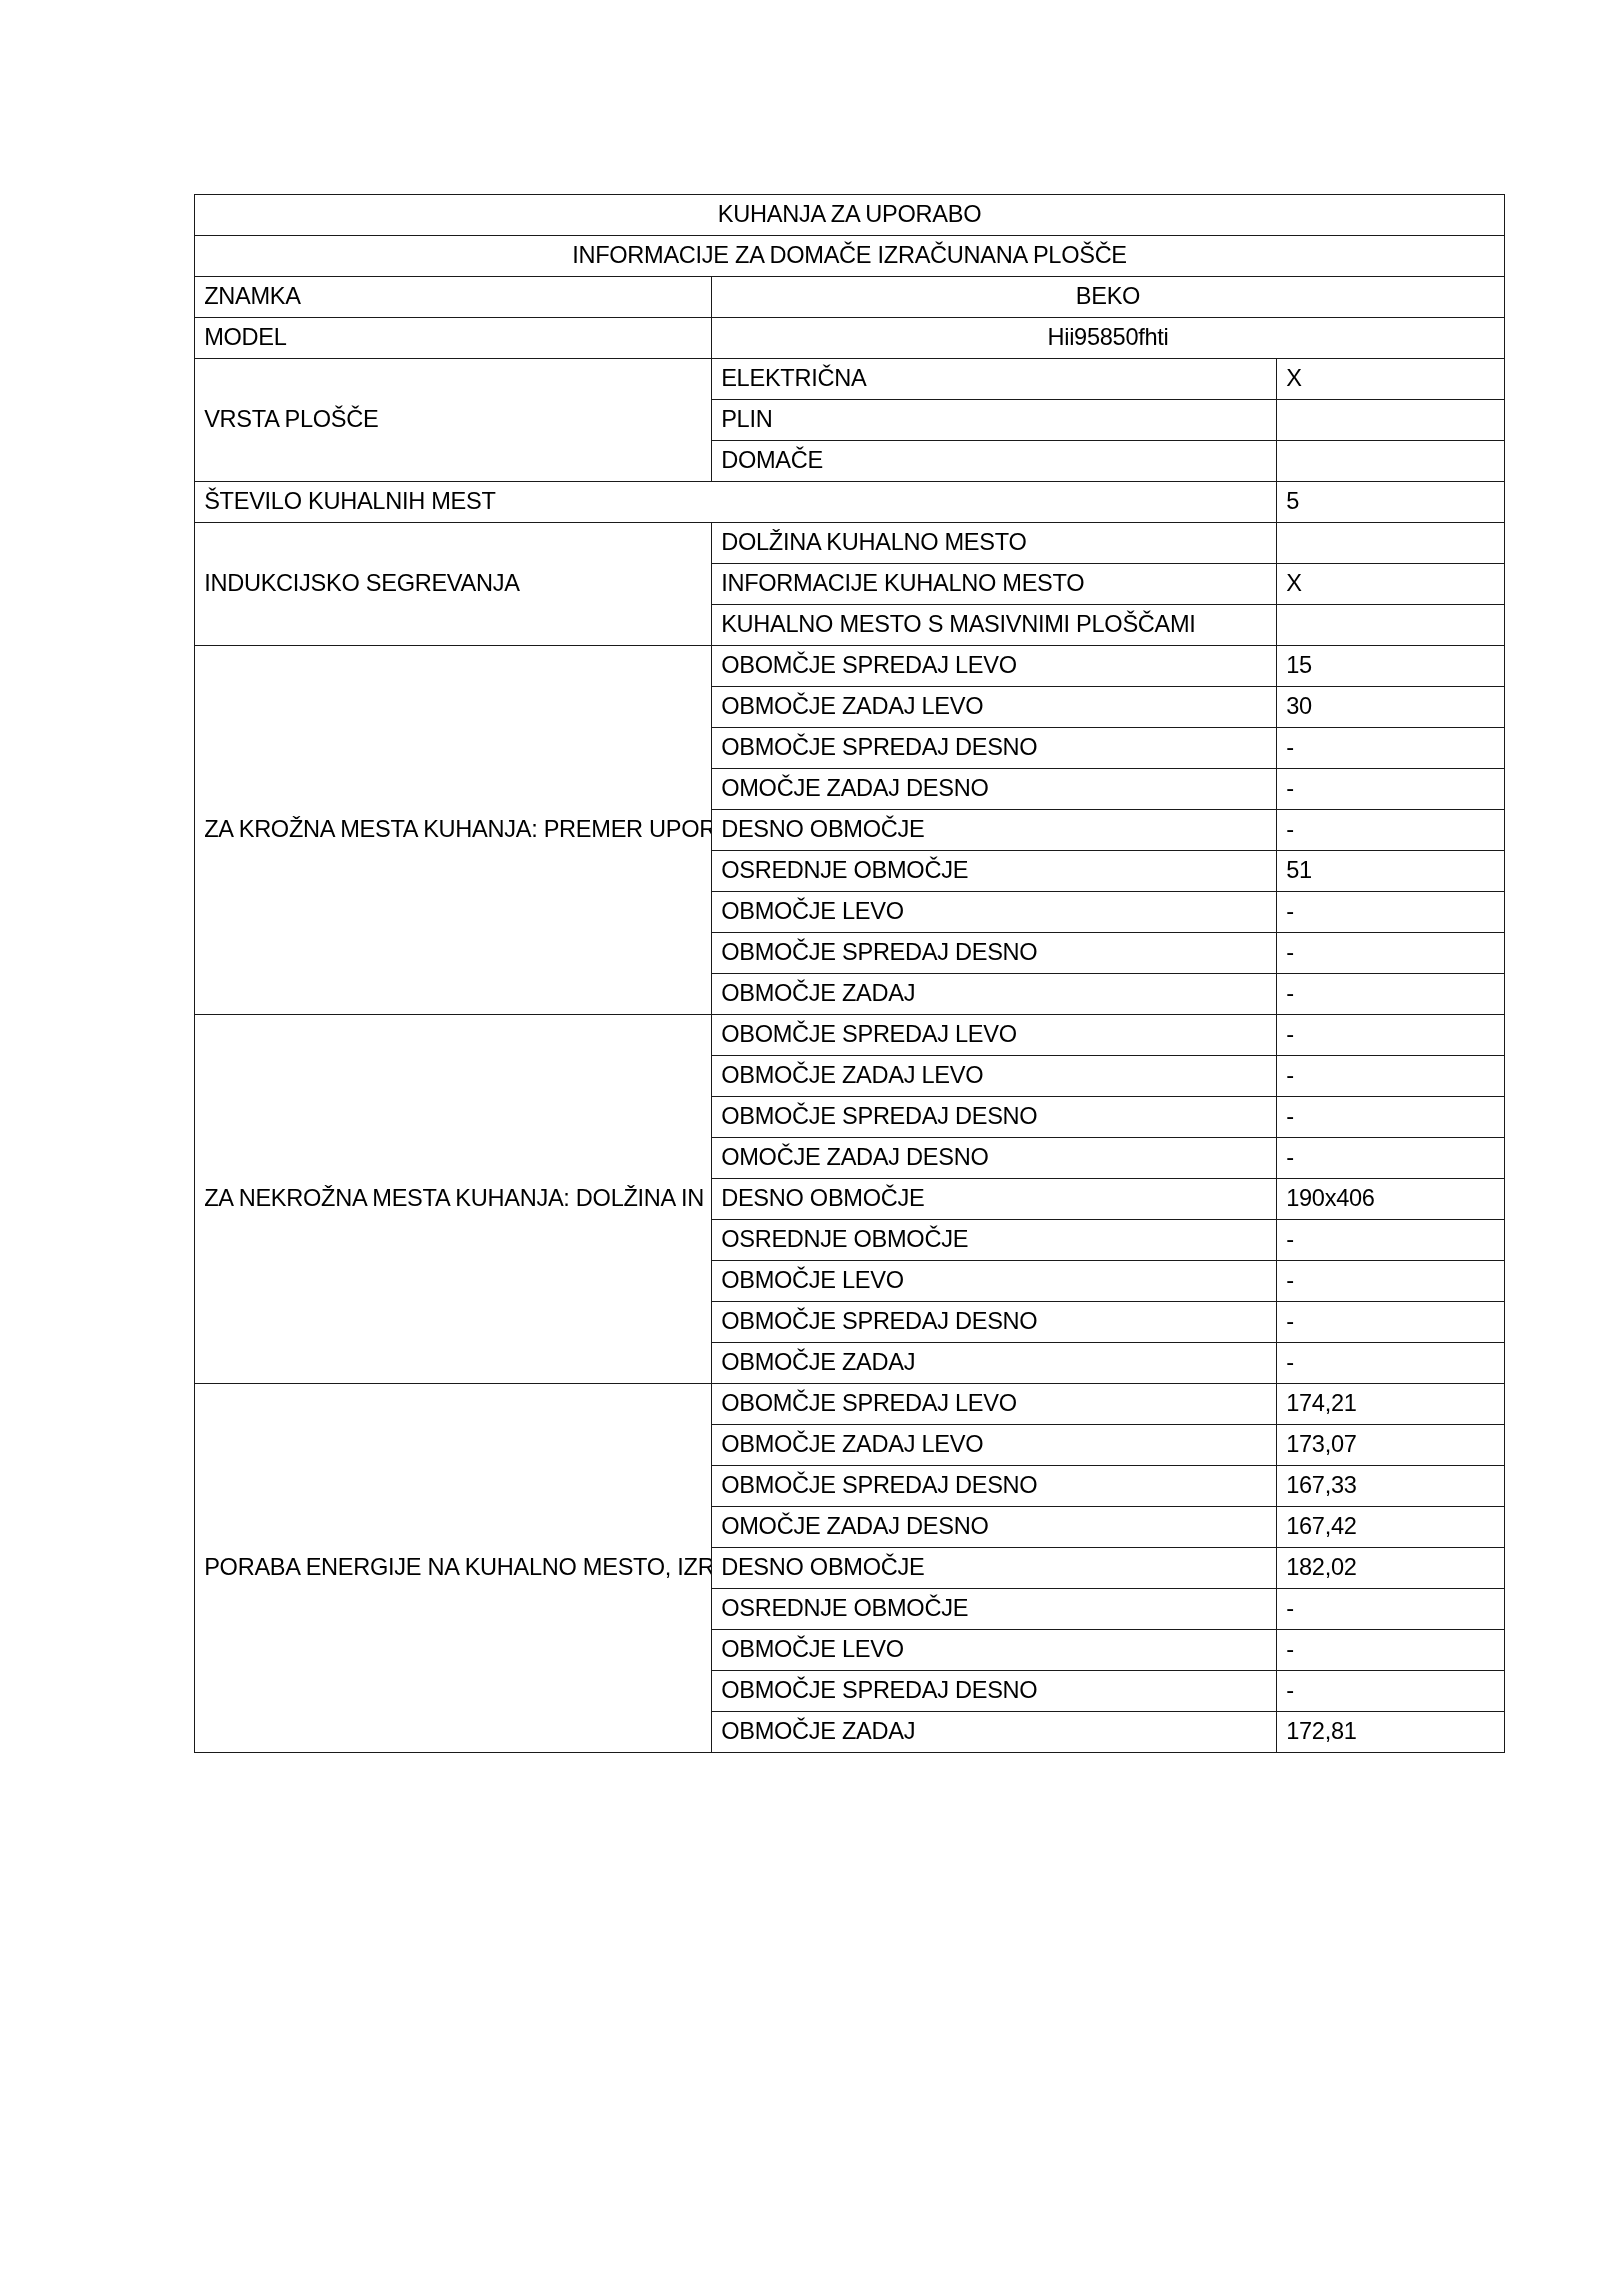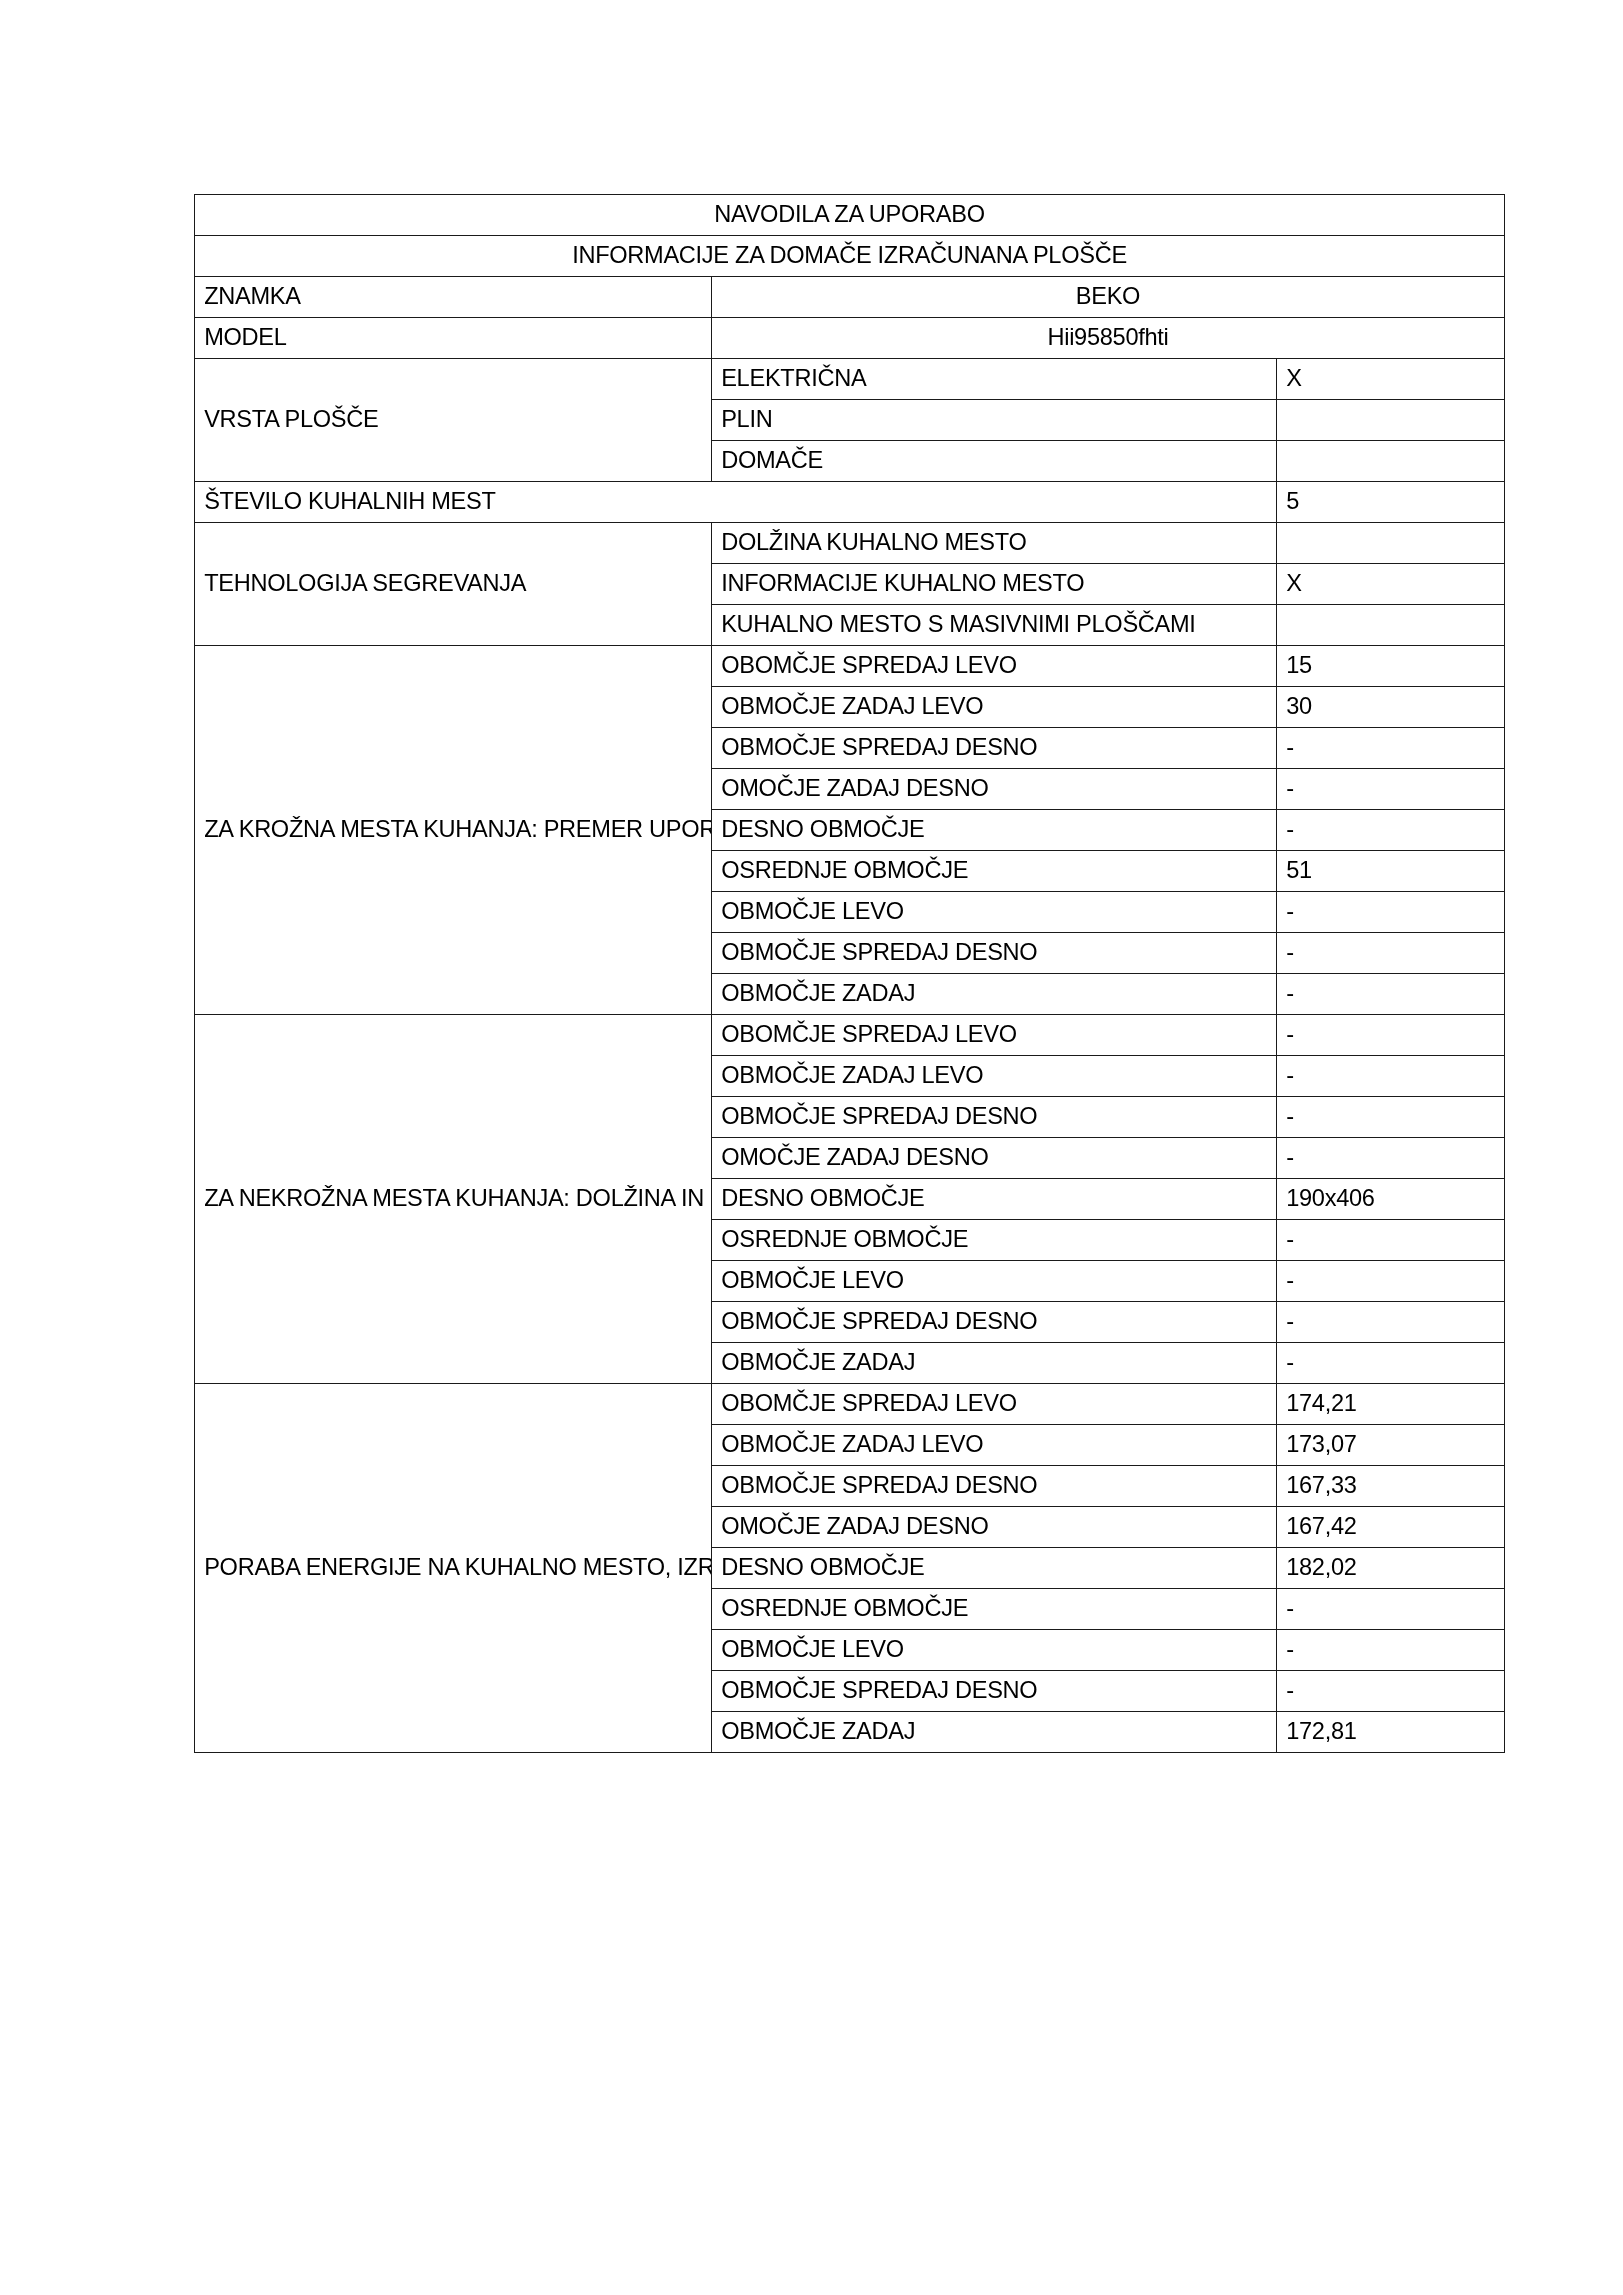--- a/index.html
+++ b/index.html
@@ -22,21 +22,21 @@
 <body>
 
 <table class="sheet">
   <colgroup>
       <col class="c1">
       <col class="c2">
       <col class="c3">
     </colgroup>
   <tbody id="tbody">
     <tr>
-      <td colspan="3" class="center">NAVODILA ZA UPORABO</td>
+      <td colspan="3" class="center">KUHANJA ZA UPORABO</td>
     </tr>
     <tr>
       <td colspan="3" class="center">INFORMACIJE ZA DOMAČE IZRAČUNANA PLOŠČE</td>
     </tr>
     <tr>
       <td>ZNAMKA</td>
       <td colspan="2" class="center">BEKO</td>
     </tr>
     <tr>
       <td>MODEL</td>
@@ -56,21 +56,21 @@
       <td>DOMAČE</td>
       <td></td>
     </tr>
 
     <tr>
       <td colspan="2">ŠTEVILO KUHALNIH MEST</td>
       <td>5</td>
     </tr>
 
     <tr>
-      <td rowspan="3" class="group">TEHNOLOGIJA SEGREVANJA</td>
+      <td rowspan="3" class="group">INDUKCIJSKO SEGREVANJA</td>
       <td>DOLŽINA KUHALNO MESTO</td>
       <td></td>
     </tr>
     <tr>
       <td>INFORMACIJE KUHALNO MESTO</td>
       <td>X</td>
     </tr>
     <tr>
       <td>KUHALNO MESTO S MASIVNIMI PLOŠČAMI</td>
       <td></td>

